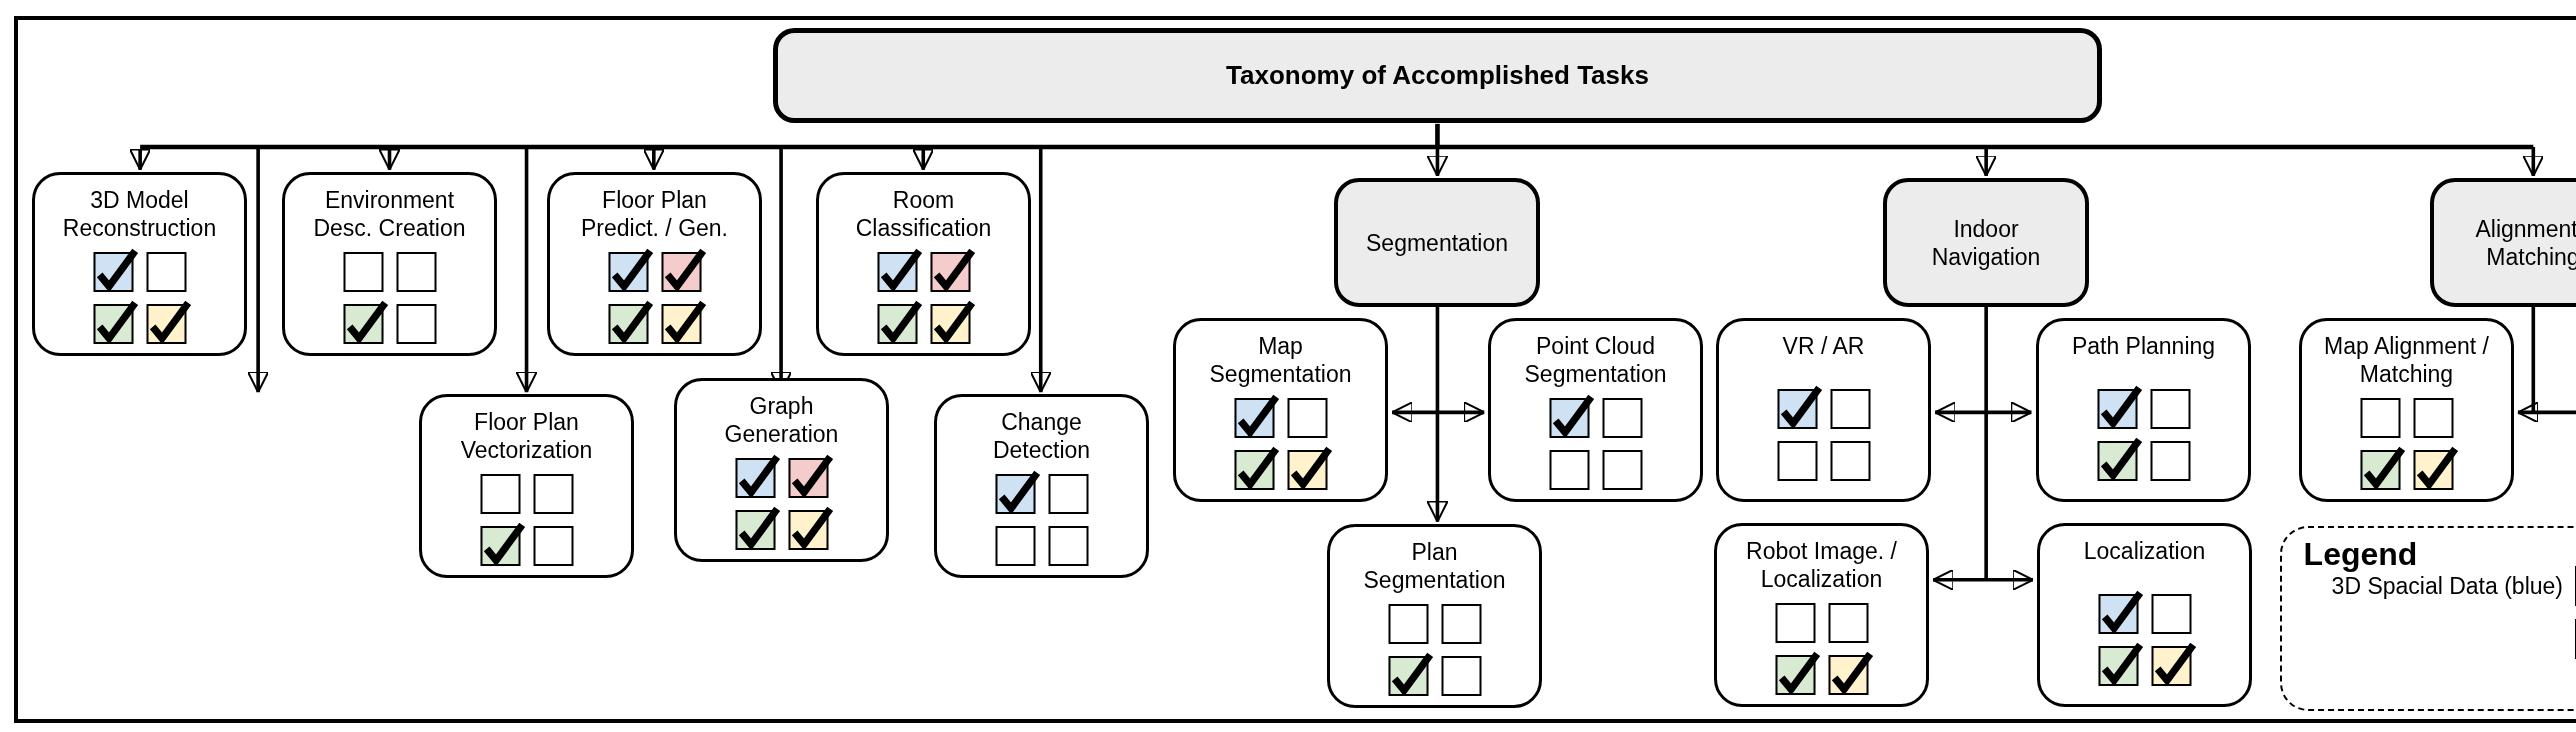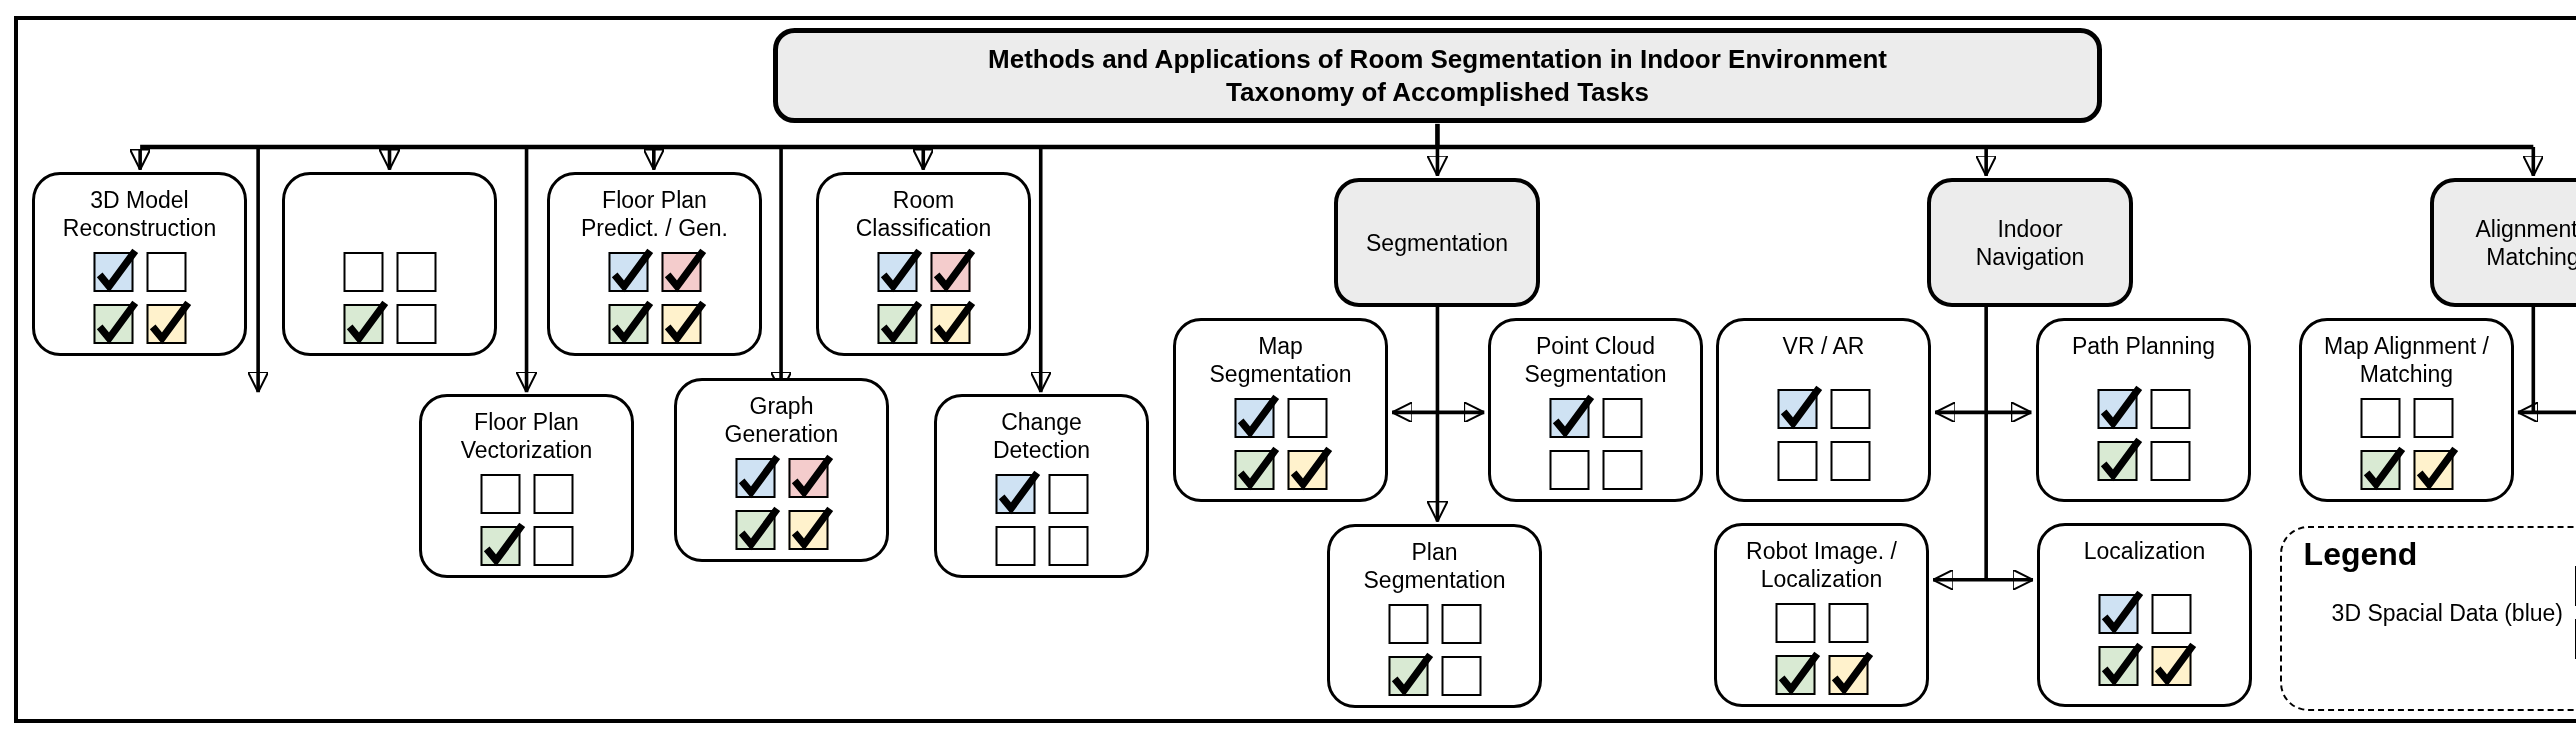--- a/index.html
+++ b/index.html
@@ -56,21 +56,21 @@
   .tick { position: absolute; left: 0; top: 0; width: 35px; height: 35px; overflow: visible; }
   .tick path { fill: none; stroke: #000; stroke-width: 14px; }
 
   .legend {
     position: absolute; left: 2280px; top: 526px; width: 651px; height: 185px;
     border: 2.6px dashed #000; border-radius: 28px; z-index: 2; font-size: 23px;
   }
   .lg-heading { position: absolute; left: 21.6px; top: 8.2px; font-size: 32px; font-weight: bold; }
   .lg-row { position: absolute; left: 0; top: 0; width: 100%; height: 40px; }
   .lg-row .cells { position: absolute; left: 293px; top: 0; display: flex; gap: 13px; }
-  .lg-left  { position: absolute; right: 366px; top: 0; line-height: 40px; white-space: nowrap; margin-top: 27px; }
+  .lg-left  { position: absolute; right: 366px; top: 0; line-height: 40px; white-space: nowrap; }
 </style>
 </head>
 <body>
 
 <div class="canvas">
   <div class="frame"></div>
 
   <svg class="wires" viewBox="0 0 5718 1422" width="2946" height="733">
     <defs>
       <marker id="arw" viewBox="0 0 10 10" refX="10" refY="5" markerWidth="5.6" markerHeight="5.6" orient="auto-start-reverse" markerUnits="strokeWidth">
@@ -99,29 +99,28 @@
     <path d="M3855 593 V1125" stroke-width="7"></path>
     <path d="M4917 593 V800" stroke-width="7"></path>
 
     <path d="M2702 800 H2881" stroke-width="7" marker-start="url(#arw)" marker-end="url(#arw)"></path>
     <path d="M3756 800 H3943" stroke-width="7" marker-start="url(#arw)" marker-end="url(#arw)"></path>
     <path d="M3752 1125 H3946" stroke-width="7" marker-start="url(#arw)" marker-end="url(#arw)"></path>
     <path d="M4887 800 H5056" stroke-width="7" marker-start="url(#arw)" marker-end="url(#arw)"></path>
   </svg>
 
   <div class="titlebox">
-    <span>Methods and Applications of Room Segmentation in Indoor Environment</span>
     <span>Taxonomy of Accomplished Tasks</span>
   </div>
 
   <div class="gbox" style="left:1334px; top:178px">
     <span>Segmentation</span>
       <span></span>
   </div>
-  <div class="gbox" style="left:1927px; top:178px">
+  <div class="gbox" style="left:1883px; top:178px">
     <span>Indoor</span>
       <span>Navigation</span>
   </div>
   <div class="gbox" style="left:2430px; top:178px">
     <span>Alignment /</span>
       <span>Matching</span>
   </div>
 
   <div class="node" style="left:32px; top:172px">
     <div class="nlabel">
@@ -141,20 +140,24 @@
           </svg>
         </div>
         <div class="cell yellow">
           <svg class="tick" viewBox="0 0 67 67">
             <path d="M8 40 L26 62 L76 -6"></path>
           </svg>
         </div>
       </div>
   </div>
   <div class="node" style="left:282px; top:172px">
+    <div class="nlabel">
+        <span>Environment</span>
+        <span>Desc. Creation</span>
+      </div>
     <div class="grid">
         <div class="cell blank"></div>
         <div class="cell blank"></div>
         <div class="cell green">
           <svg class="tick" viewBox="0 0 67 67">
             <path d="M8 40 L26 62 L76 -6"></path>
           </svg>
         </div>
         <div class="cell blank"></div>
       </div>

